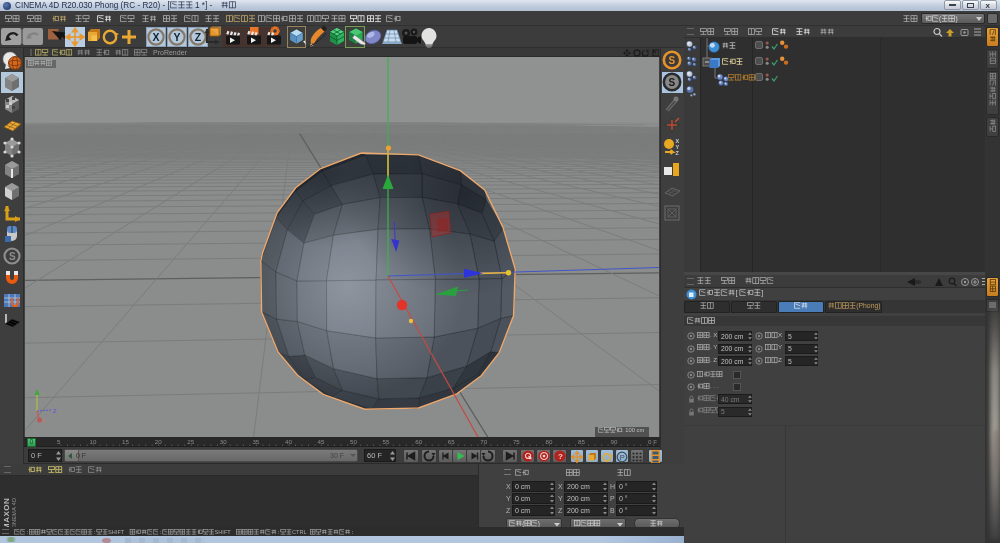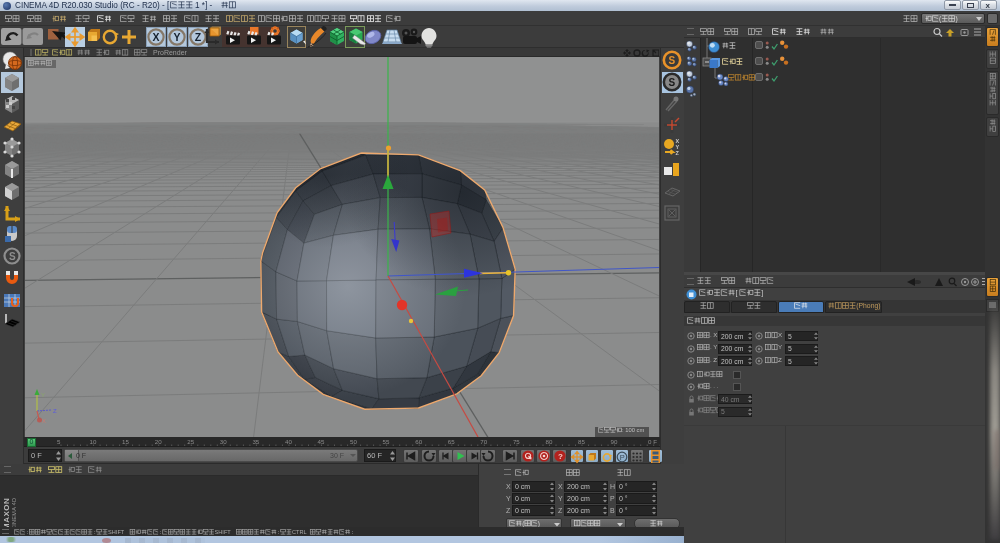--- a/index.html
+++ b/index.html
@@ -1,20 +1,20 @@
 <!DOCTYPE html>
 <html><head><meta charset="utf-8"><style>
 *{margin:0;padding:0;box-sizing:border-box}
 body{width:1000px;height:543px;overflow:hidden;font-family:"Liberation Sans",sans-serif;background:#414141;position:relative}
 .abs{position:absolute}
 svg{display:block}
 </style></head><body>
 <div class="abs" style="left:0;top:0;width:1000px;height:11px;background:linear-gradient(#e0e7f0,#c0ccdc 55%,#b0bfd2)"></div>
 <div class="abs" style="left:3px;top:1.5px;width:8px;height:8px;border-radius:50%;background:radial-gradient(circle at 35% 35%,#5a7ab0,#1a2f5e)"></div>
-<div class="abs" style="left:15px;top:1px;height:9px;display:flex;align-items:center;font-size:8.2px;color:#1c2c48;white-space:pre">CINEMA 4D R20.030 Studio (RC - R20) - [</div>
+<div class="abs" style="left:15px;top:1px;height:9px;display:flex;align-items:center;font-size:8.2px;color:#1c2c48;white-space:pre">CINEMA 4D R20.030 Phong (RC - R20) - [</div>
 <div class="abs" style="left:170px;top:1px">
     <svg width="25" height="10" style="overflow:visible" font-family="Liberation Sans, sans-serif">
       <g stroke="#1c2c48" stroke-width="0.70" opacity="0.95">
         <line x1="0.5" y1="0.8" x2="6.8" y2="0.8"></line>
         <line x1="0.5" y1="0.8" x2="0.5" y2="6.9"></line>
         <line x1="0.5" y1="6.9" x2="6.8" y2="6.9"></line>
         <line x1="1.8" y1="2.3" x2="6.8" y2="4.1"></line>
       </g>
       <g stroke="#1c2c48" stroke-width="0.70" opacity="0.95">
         <line x1="8.3" y1="0.8" x2="14.6" y2="0.8"></line>

